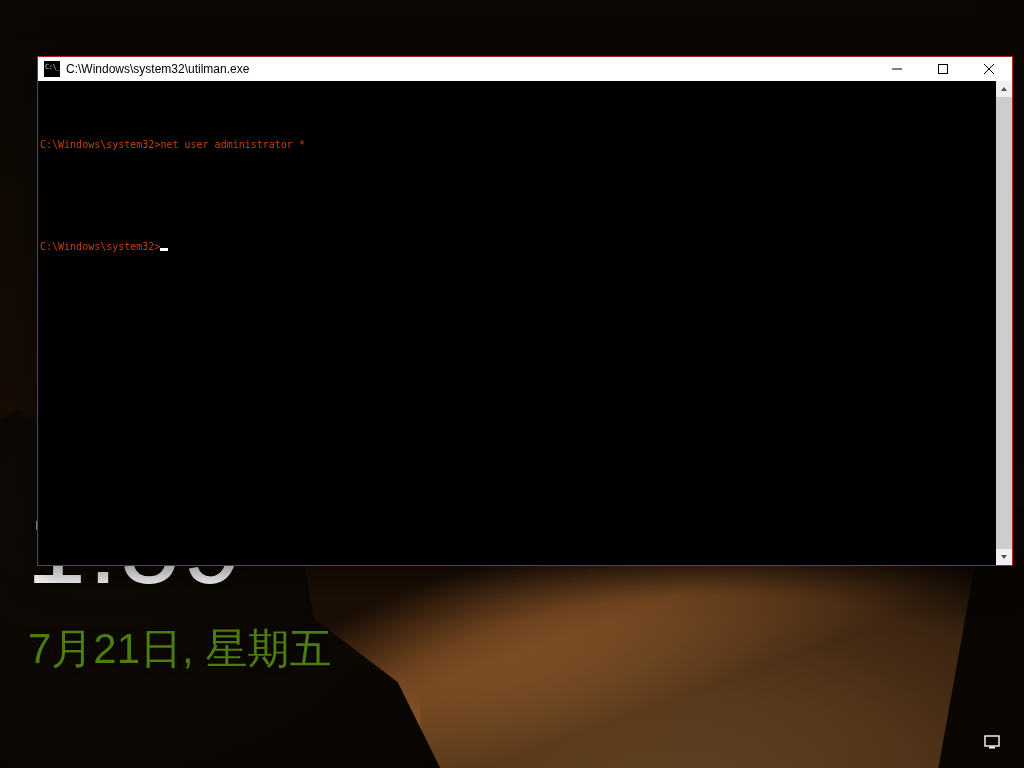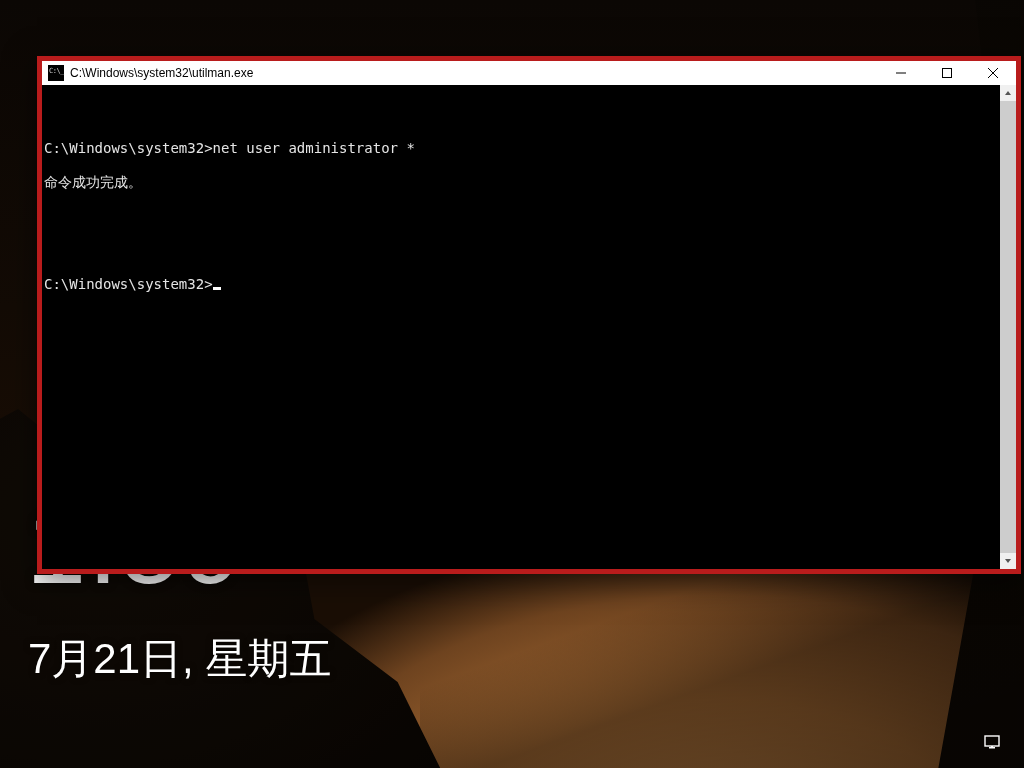--- a/index.html
+++ b/index.html
@@ -58,22 +58,22 @@
     color: #fff;
     font-weight: 200;
     font-size: 108px;
     line-height: 1;
     letter-spacing: 2px;
     text-shadow: 0 0 8px rgba(0,0,0,0.5);
   }
   .date {
     position: absolute;
     left: 28px;
-    bottom: 88px;
-    color: #ffffff;
+    bottom: 98px;
+    color: #4d7c0f;
     font-weight: 300;
     font-size: 42px;
     line-height: 1;
     text-shadow: 0 0 6px rgba(0,0,0,0.5);
   }
 
   .net-icon {
     position: absolute;
     right: 20px;
     bottom: 18px;
@@ -84,21 +84,21 @@
   .net-icon svg { display: block; }
 
   
   .window {
     position: absolute;
     left: 37px;
     top: 56px;
     width: 974px;
     height: 508px;
     background: #fff;
-    border: 5px solid #b91c1c;
+    border: 1px solid #b91c1c;
     box-shadow: 0 6px 30px rgba(0,0,0,0.55);
     display: flex;
     flex-direction: column;
   }
   .titlebar {
     height: 24px;
     background: #ffffff;
     display: flex;
     align-items: center;
     color: #000;
@@ -139,23 +139,23 @@
   .client {
     flex: 1 1 auto;
     background: #000;
     position: relative;
     overflow: hidden;
   }
   .term {
     position: absolute;
     inset: 0 16px 0 0; 
     padding: 4px 0 0 2px;
-    color: #e5e5e5;
+    color: #c2410c;
     font-family: "NSimSun", "SimSun", Consolas, "Lucida Console", monospace;
-    font-size: 14px;
+    font-size: 10px;
     line-height: 17px;
     white-space: pre;
   }
   .term .line { display: block; }
   .cursor {
     display: inline-block;
     width: 8px;
     height: 3px;
     background: #fff;
     vertical-align: -1px;
@@ -234,21 +234,20 @@
       <svg width="10" height="10" viewBox="0 0 10 10">
           <path d="M0 0 L10 10 M10 0 L0 10" stroke="currentColor" stroke-width="1"></path>
         </svg>
     </div>
   </div>
 
   <div class="client">
     <div class="term">
 <span class="line"> </span>
 <span class="line"><span>C:\Windows\system32&gt;</span><span>net user administrator *</span></span>
-<span class="line">命令成功完成。</span>
 <span class="line"> </span>
 <span class="line"> </span>
 <span class="line"><span>C:\Windows\system32&gt;</span><span class="cursor"></span></span>
     </div>
 
     <div class="scrollbar">
       <div class="sb-btn">
         <svg width="8" height="8" viewBox="0 0 8 8">
             <path d="M4 2 L7 6 H1 Z" fill="currentColor"></path>
           </svg>

